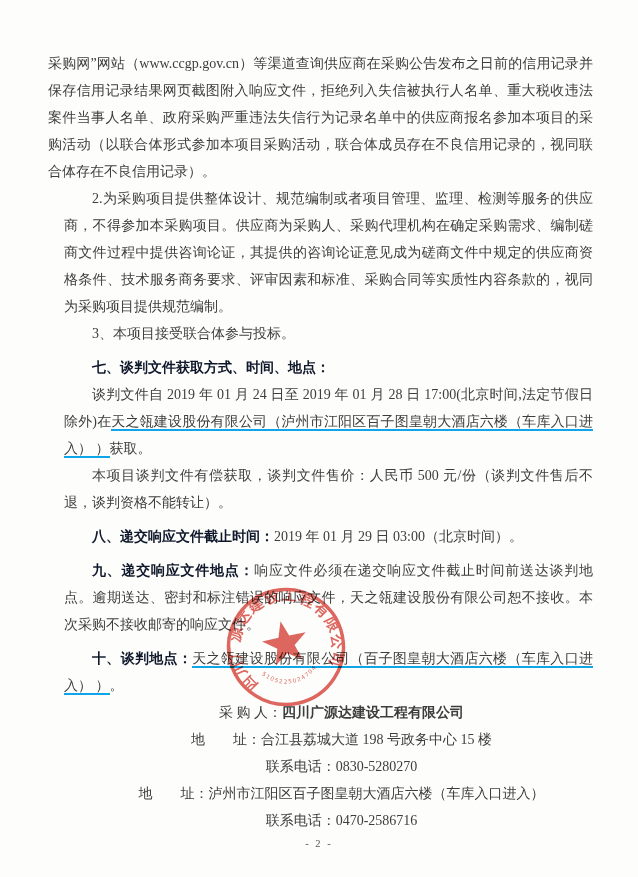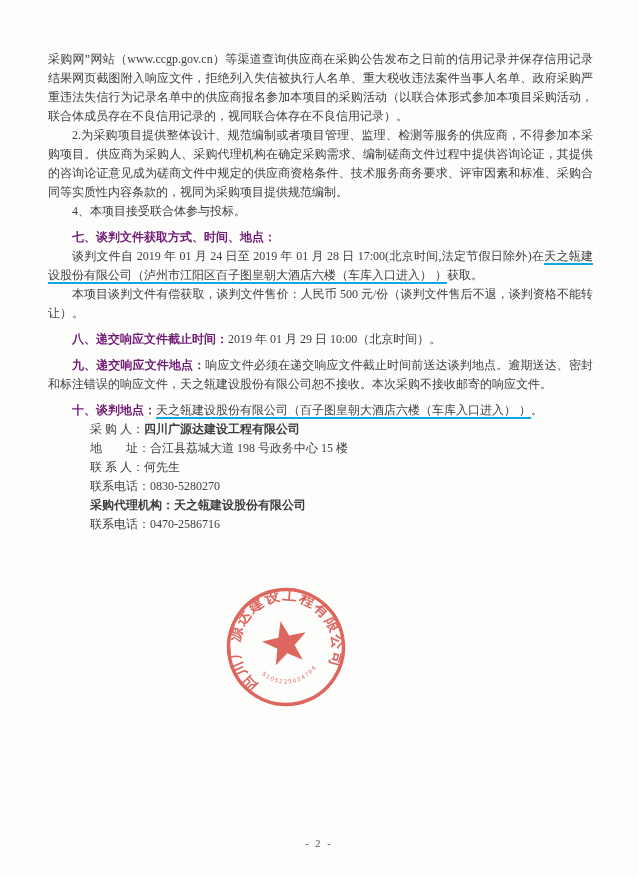--- a/index.html
+++ b/index.html
@@ -9,33 +9,33 @@
     margin:0 auto;
     background:#fdfdfc;
     overflow:hidden;
     font-family:"Liberation Serif","DejaVu Serif",serif;
     color:#3d3d3d;
   }
   .doc{
     position:absolute;
     left:48px;top:50px;
     width:545px;
-    font-size:12px;
-    line-height:19px;
+    font-size:14px;
+    line-height:27px;
     text-align:justify;
   }
   .blk{margin:0;}
-  .blk.ind{text-indent:2em;}
+  .blk.ind{text-indent:2em;margin-left:16px;}
   .blk.heading{margin-top:7px;}
-  .blk.heading .b{color:#701a75;}
+  .blk.heading .b{color:#0f172a;}
   .b{font-weight:bold;}
   .u{border-bottom:2px solid #0ea5e9;}
   .blk.contact{
     margin-left:42px;
-    text-align:left;
+    text-align:center;
     white-space:pre-wrap;
   }
   .footer{
     position:absolute;
     left:0;right:0;
     top:838px;
     text-align:center;
     font-size:10.5px;
     color:#555;
     letter-spacing:2px;
@@ -52,32 +52,31 @@
   .seal svg{width:100%;height:100%;}
 </style>
 </head>
 <body>
 
 <div class="page">
 
   <div class="doc">
       <p class="blk body"><span class="">采购网”网站（www.ccgp.gov.cn）等渠道查询供应商在采购公告发布之日前的信用记录并保存信用记录结果网页截图附入响应文件，拒绝列入失信被执行人名单、重大税收违法案件当事人名单、政府采购严重违法失信行为记录名单中的供应商报名参加本项目的采购活动（以联合体形式参加本项目采购活动，联合体成员存在不良信用记录的，视同联合体存在不良信用记录）。</span></p>
       <p class="blk body ind"><span class="">2.为采购项目提供整体设计、规范编制或者项目管理、监理、检测等服务的供应商，不得参加本采购项目。供应商为采购人、采购代理机构在确定采购需求、编制磋商文件过程中提供咨询论证，其提供的咨询论证意见成为磋商文件中规定的供应商资格条件、技术服务商务要求、评审因素和标准、采购合同等实质性内容条款的，视同为采购项目提供规范编制。</span></p>
-      <p class="blk body ind"><span class="">4、本项目接受联合体参与投标。</span></p>
+      <p class="blk body ind"><span class="">3、本项目接受联合体参与投标。</span></p>
       <p class="blk heading ind"><span class="b ">七、谈判文件获取方式、时间、地点：</span></p>
       <p class="blk body ind"><span class="">谈判文件自 2019 年 01 月 24 日至 2019 年 01 月 28 日 17:00(北京时间,法定节假日除外)在</span><span class="u">天之瓴建设股份有限公司（泸州市江阳区百子图皇朝大酒店六楼（车库入口进入） ）</span><span class="">获取。</span></p>
       <p class="blk body ind"><span class="">本项目谈判文件有偿获取，谈判文件售价：人民币 500 元/份（谈判文件售后不退，谈判资格不能转让）。</span></p>
-      <p class="blk heading ind"><span class="b ">八、递交响应文件截止时间：</span><span class="">2019 年 01 月 29 日 10:00（北京时间）。</span></p>
+      <p class="blk heading ind"><span class="b ">八、递交响应文件截止时间：</span><span class="">2019 年 01 月 29 日 03:00（北京时间）。</span></p>
       <p class="blk heading ind"><span class="b ">九、递交响应文件地点：</span><span class="">响应文件必须在递交响应文件截止时间前送达谈判地点。逾期送达、密封和标注错误的响应文件，天之瓴建设股份有限公司恕不接收。本次采购不接收邮寄的响应文件。</span></p>
       <p class="blk heading ind"><span class="b ">十、谈判地点：</span><span class="u">天之瓴建设股份有限公司（百子图皇朝大酒店六楼（车库入口进入） ）</span><span class="">。</span></p>
       <p class="blk contact"><span class="">采 购 人：</span><span class="b ">四川广源达建设工程有限公司</span></p>
       <p class="blk contact"><span class="">地　　址：</span><span class="">合江县荔城大道 198 号政务中心 15 楼</span></p>
-      <p class="blk contact"><span class="">联 系 人：</span><span class="">何先生</span></p>
       <p class="blk contact"><span class="">联系电话：</span><span class="">0830-5280270</span></p>
-      <p class="blk contact"><span class="b ">采购代理机构：</span><span class="b ">天之瓴建设股份有限公司</span></p>
+      <p class="blk contact"><span class="">地　　址：</span><span class="">泸州市江阳区百子图皇朝大酒店六楼（车库入口进入）</span></p>
       <p class="blk contact"><span class="">联系电话：</span><span class="">0470-2586716</span></p>
     </div>
 
   <div class="seal">
     <svg viewBox="0 0 120 120" xmlns="http://www.w3.org/2000/svg">
       <defs>
         <path id="arcTop" d="M 27.5,92.5 A 46,46 0 1 1 92.5,92.5" fill="none"></path>
         <path id="arcBottom" d="M 28.8,78 A 36,36 0 0 0 91.2,78" fill="none"></path>
       </defs>
       <circle cx="60" cy="60" r="56.5" fill="none" stroke="#d8473c" stroke-width="3.4"></circle>

